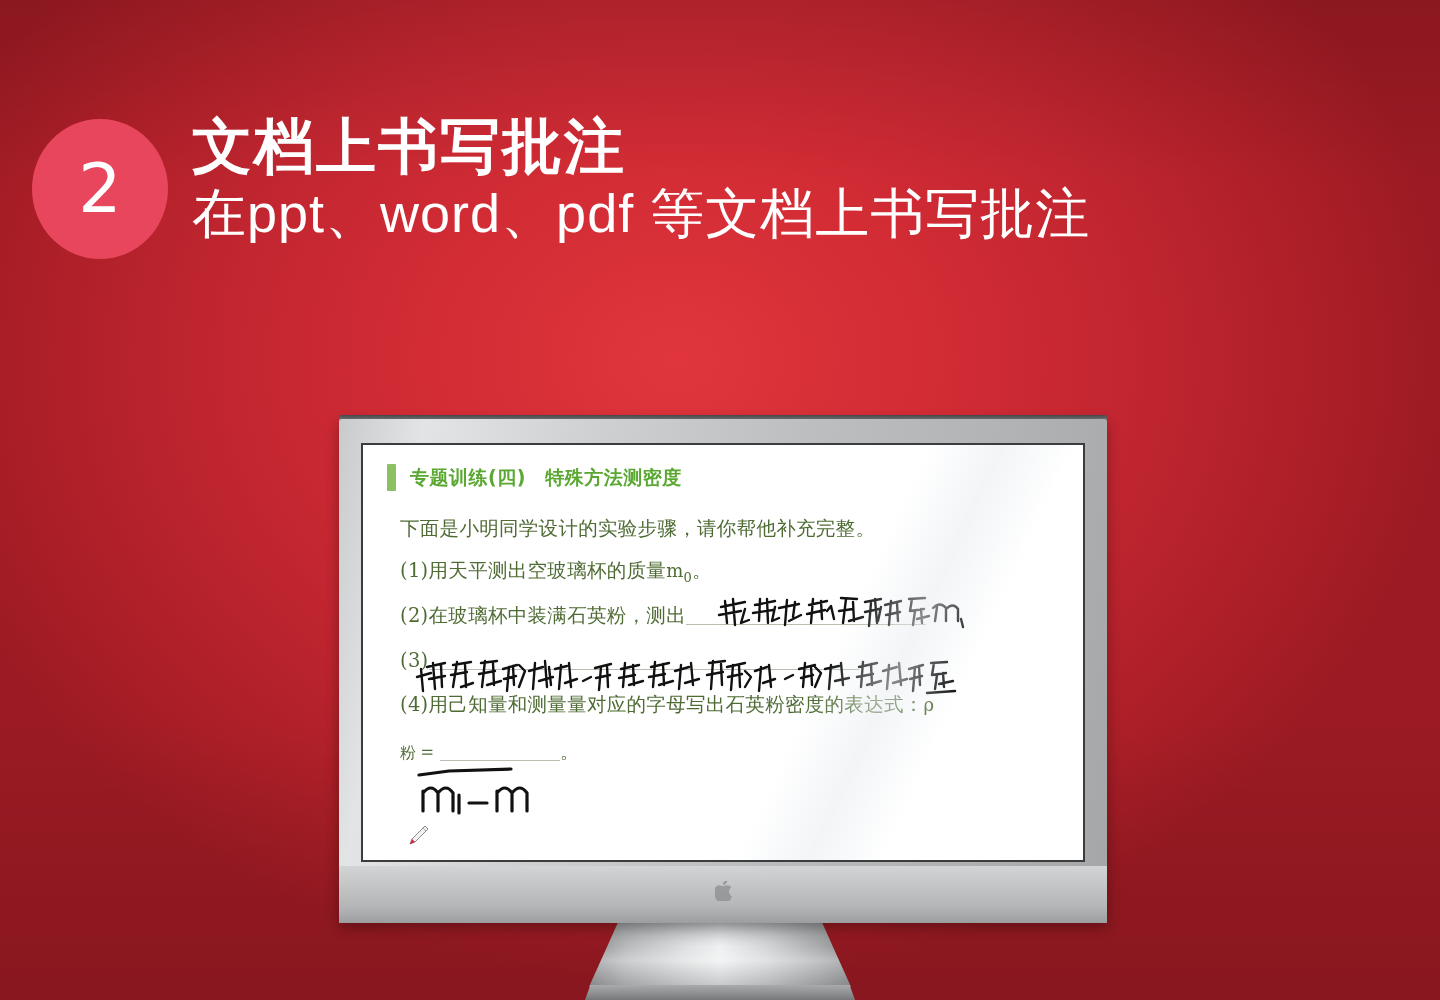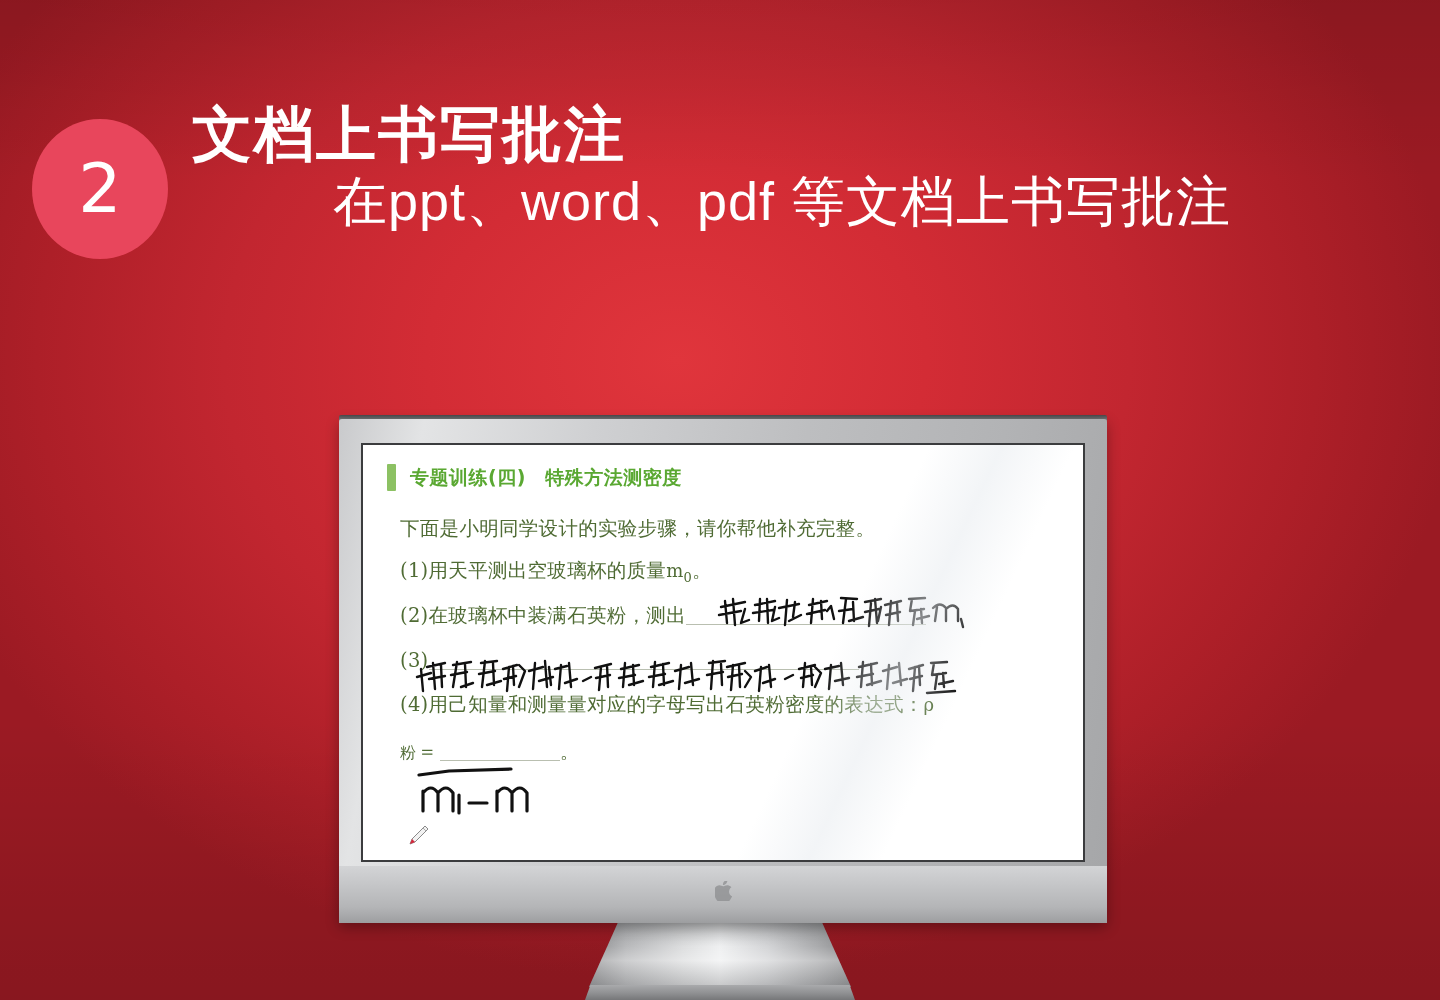--- a/index.html
+++ b/index.html
@@ -67,40 +67,39 @@
     color: #ffffff;
     font-size: 68px;
     font-weight: 400;
     line-height: 1;
     letter-spacing: 0;
     font-family: "DejaVu Sans", "Liberation Sans", sans-serif;
   }
   .title-block {
     position: absolute;
     left: 192px;
-    top: 100px;
+    top: 112px;
     width: 1180px;
   }
   .title-main {
     color: #ffffff;
     font-size: 60px;
     font-weight: 700;
     line-height: 1.18;
     letter-spacing: 2px;
     white-space: nowrap;
   }
   .title-sub {
     color: #ffffff;
     font-size: 54px;
     font-weight: 400;
     line-height: 1.22;
     letter-spacing: 1px;
     margin-top: -2px;
     white-space: nowrap;
-    text-align: center;
   }
 
   
   .monitor {
     position: absolute;
     left: 339px;
     top: 415px;
     width: 768px;
     height: 508px;
     z-index: 4;

